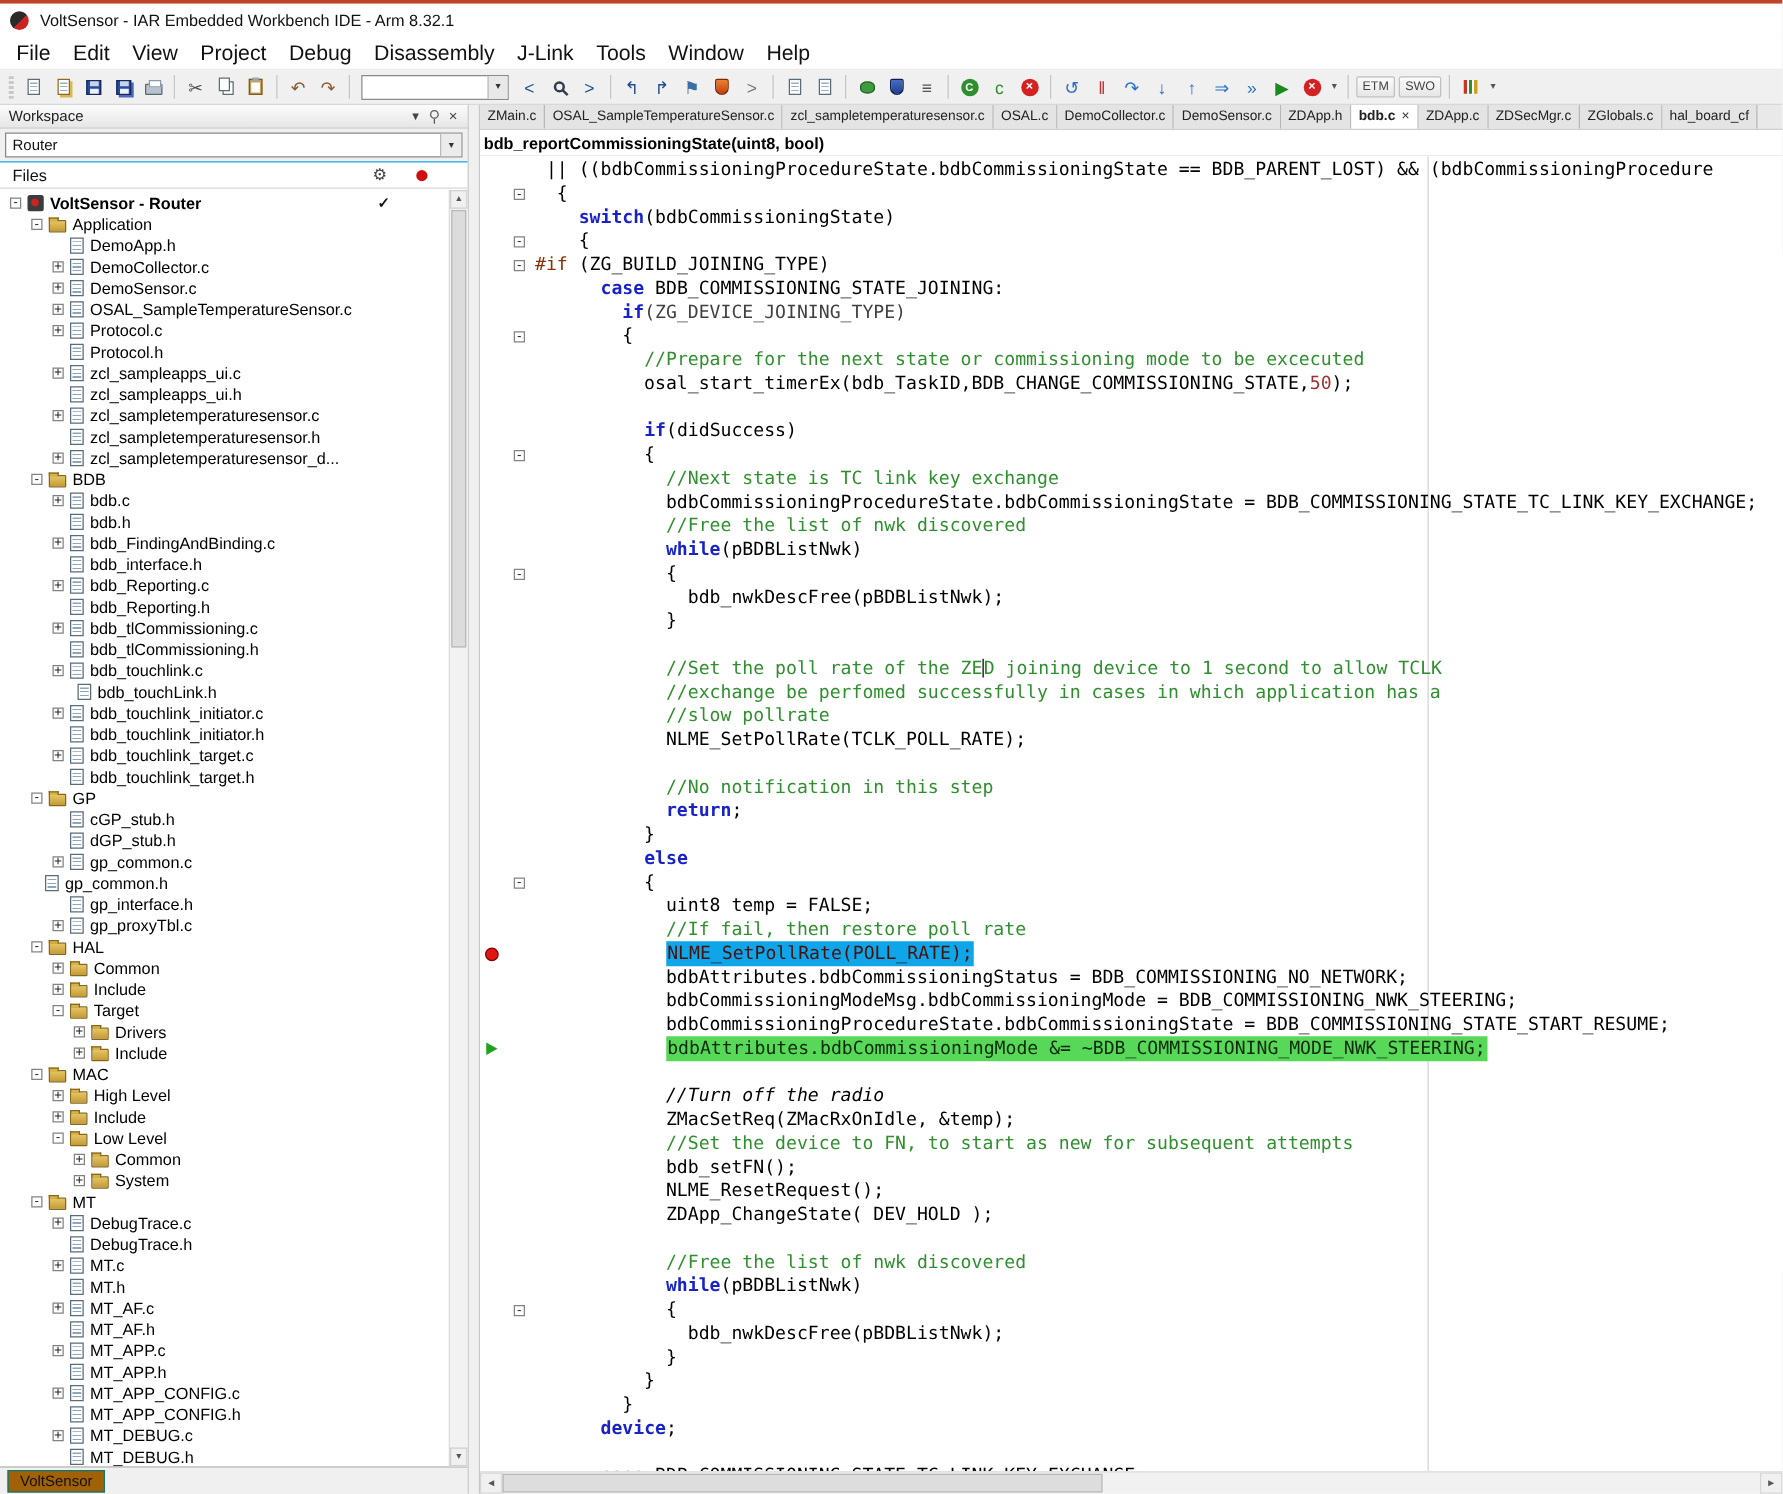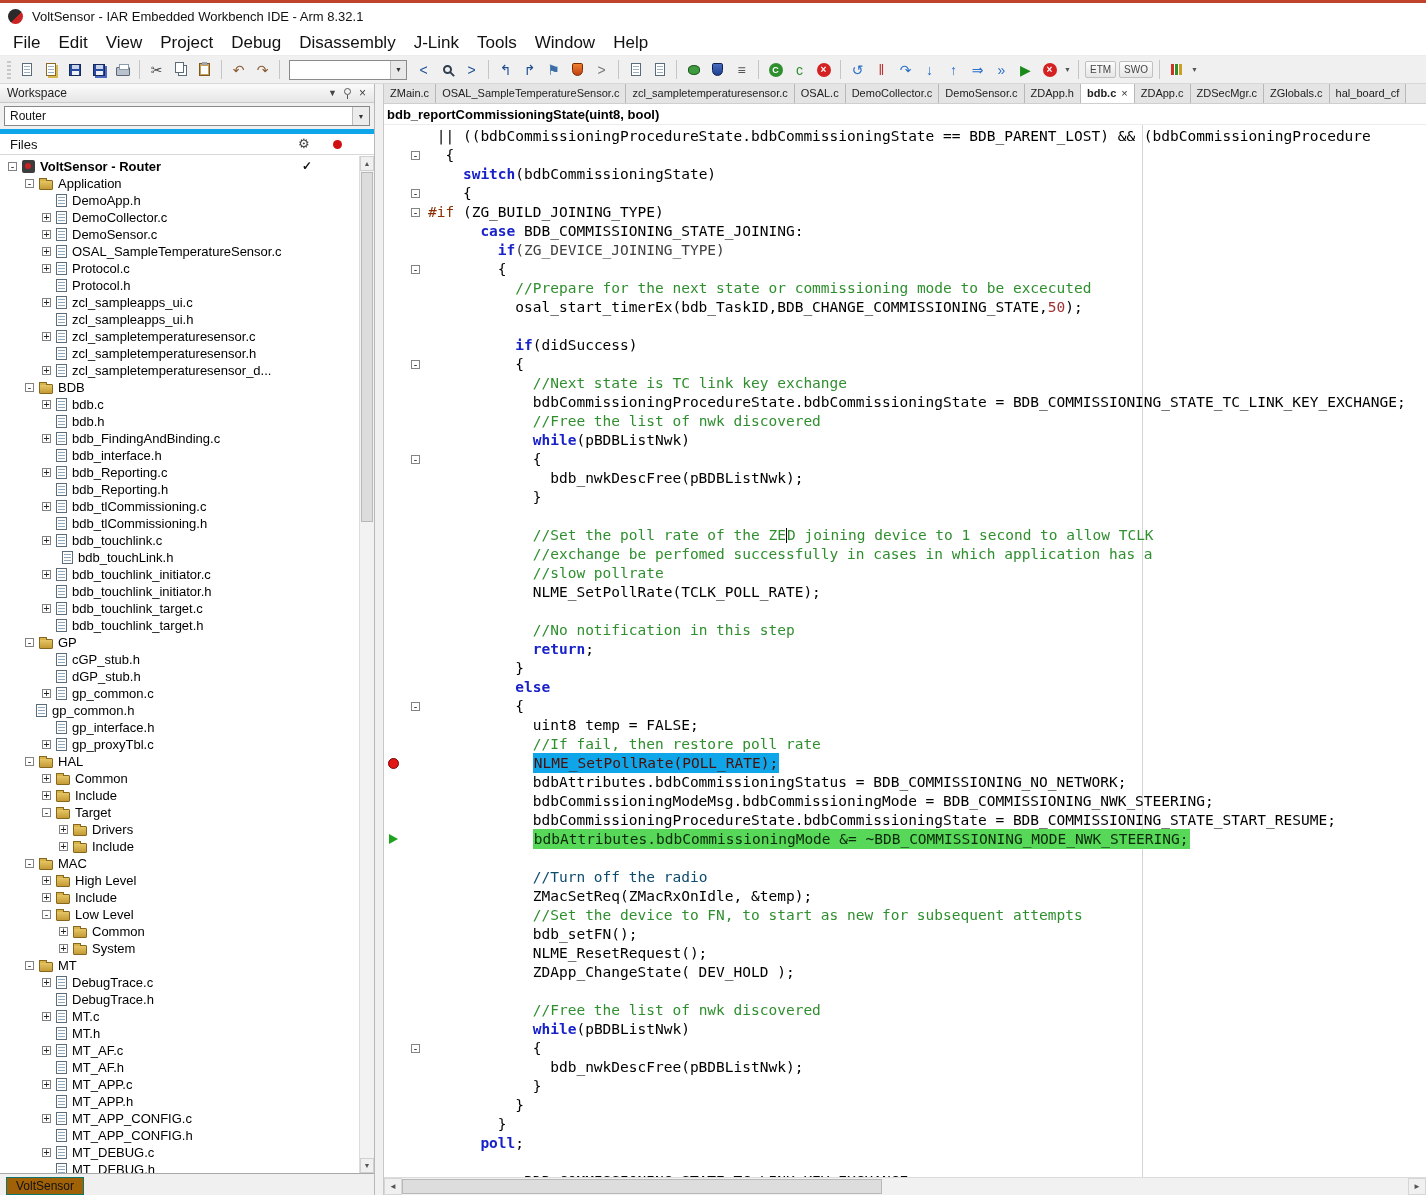--- a/index.html
+++ b/index.html
@@ -48,21 +48,21 @@
 .ws-header{height:19px;background:linear-gradient(#fbfbfb,#e6e6e6);border-bottom:1px solid #c8c8c8;display:flex;align-items:center;padding:0 4px 0 7px;font-size:12px;color:#222;flex:none}
 .ws-header-title{flex:1}
 .ws-hicon{width:15px;text-align:center;font-size:9px;color:#444}
 .ws-hicon.close{font-size:12px}
 .pin{display:inline-block;width:7px;height:7px;border:1px solid #555;border-radius:50%;position:relative;top:-1px}
 .pin::after{content:"";position:absolute;top:6px;left:2px;width:1px;height:4px;background:#555}
 .ws-combo-row{padding:3px 4px;background:#f0f0f0;flex:none}
 .ws-combo{height:20px;background:#fff;border:1px solid #888;display:flex;align-items:center}
 .ws-combo-val{flex:1;font-size:12px;padding-left:5px;color:#111}
 .ws-combo-dd{width:17px;height:100%;border-left:1px solid #bbb;background:#ececec;display:flex;align-items:center;justify-content:center;font-size:7px;color:#333}
-.ws-files{flex:1;background:#fff;border-top:5px solid #0ea5e9;position:relative;display:flex;flex-direction:column;min-height:0}
+.ws-files{flex:1;background:#fff;border-top:1px solid #0ea5e9;position:relative;display:flex;flex-direction:column;min-height:0}
 .files-header{height:21px;border-bottom:1px solid #d8d8d8;position:relative;font-size:13px;color:#111;padding:3px 0 0 10px;flex:none}
 .files-gear{position:absolute;left:298px;top:2px;font-size:13px;color:#444}
 .files-dot{position:absolute;left:333px;top:6px;width:9px;height:9px;border-radius:50%;background:#d01010}
 .tree{flex:1;overflow:hidden;padding-top:3px}
 .trow{height:17px;line-height:17px;display:flex;align-items:center;position:relative;font-size:13px;white-space:nowrap}
 .texp{width:9px;height:9px;border:1px solid #828282;background:#fff;font-size:10px;line-height:7px;text-align:center;color:#222;margin-right:5px;flex:none;font-family:"DejaVu Sans Mono",monospace}
 .texp.tnone{border-color:transparent;background:transparent;color:transparent}
 .ticon{margin-right:5px;flex:none;position:relative}
 .ticon-folder{width:14px;height:10px;background:linear-gradient(#e6c565,#c49b35);border:1px solid #86671d;border-radius:1px;margin-top:2px}
 .ticon-folder::before{content:"";position:absolute;top:-3px;left:-1px;width:6px;height:2px;background:#d8b34a;border:1px solid #86671d;border-bottom:none}
@@ -839,21 +839,21 @@
               <span class="ctext"><span style="color: rgb(0, 0, 0);">            </span><span class="hlseg" style="color: rgb(10, 42, 10); background: rgb(88, 216, 88);">bdbAttributes.bdbCommissioningMode &amp;= ~BDB_COMMISSIONING_MODE_NWK_STEERING;</span></span>
             </div>
             <div class="cline">
               <span class="cmargin"></span>
               <span class="cfold"></span>
               <span class="ctext"></span>
             </div>
             <div class="cline">
               <span class="cmargin"></span>
               <span class="cfold"></span>
-              <span class="ctext"><span style="color: rgb(0, 0, 0);">            </span><span style="color: #0c4a6e;">//Turn off the radio</span></span>
+              <span class="ctext"><span style="color: rgb(0, 0, 0);">            </span><span style="color: #000000; font-style: italic;">//Turn off the radio</span></span>
             </div>
             <div class="cline">
               <span class="cmargin"></span>
               <span class="cfold"></span>
               <span class="ctext"><span style="color: rgb(0, 0, 0);">            ZMacSetReq(ZMacRxOnIdle, &amp;temp);</span></span>
             </div>
             <div class="cline">
               <span class="cmargin"></span>
               <span class="cfold"></span>
               <span class="ctext"><span style="color: rgb(0, 0, 0);">            </span><span style="color: rgb(47, 143, 47);">//Set the device to FN, to start as new for subsequent attempts</span></span>
@@ -911,21 +911,21 @@
               <span class="ctext"><span style="color: rgb(0, 0, 0);">          }</span></span>
             </div>
             <div class="cline">
               <span class="cmargin"></span>
               <span class="cfold"></span>
               <span class="ctext"><span style="color: rgb(0, 0, 0);">        }</span></span>
             </div>
             <div class="cline">
               <span class="cmargin"></span>
               <span class="cfold"></span>
-              <span class="ctext"><span style="color: rgb(0, 0, 0);">      </span><span style="color: rgb(24, 34, 200); font-weight: bold;">poll</span><span style="color: rgb(0, 0, 0);">;</span></span>
+              <span class="ctext"><span style="color: rgb(0, 0, 0);">      </span><span style="color: rgb(24, 34, 200); font-weight: bold;">device</span><span style="color: rgb(0, 0, 0);">;</span></span>
             </div>
             <div class="cline">
               <span class="cmargin"></span>
               <span class="cfold"></span>
               <span class="ctext"></span>
             </div>
             <div class="cline">
               <span class="cmargin"></span>
               <span class="cfold"></span>
               <span class="ctext"><span style="color: rgb(0, 0, 0);">      </span><span style="color: rgb(24, 34, 200); font-weight: bold;">case</span><span style="color: rgb(0, 0, 0);"> BDB_COMMISSIONING_STATE_TC_LINK_KEY_EXCHANGE:</span></span>

